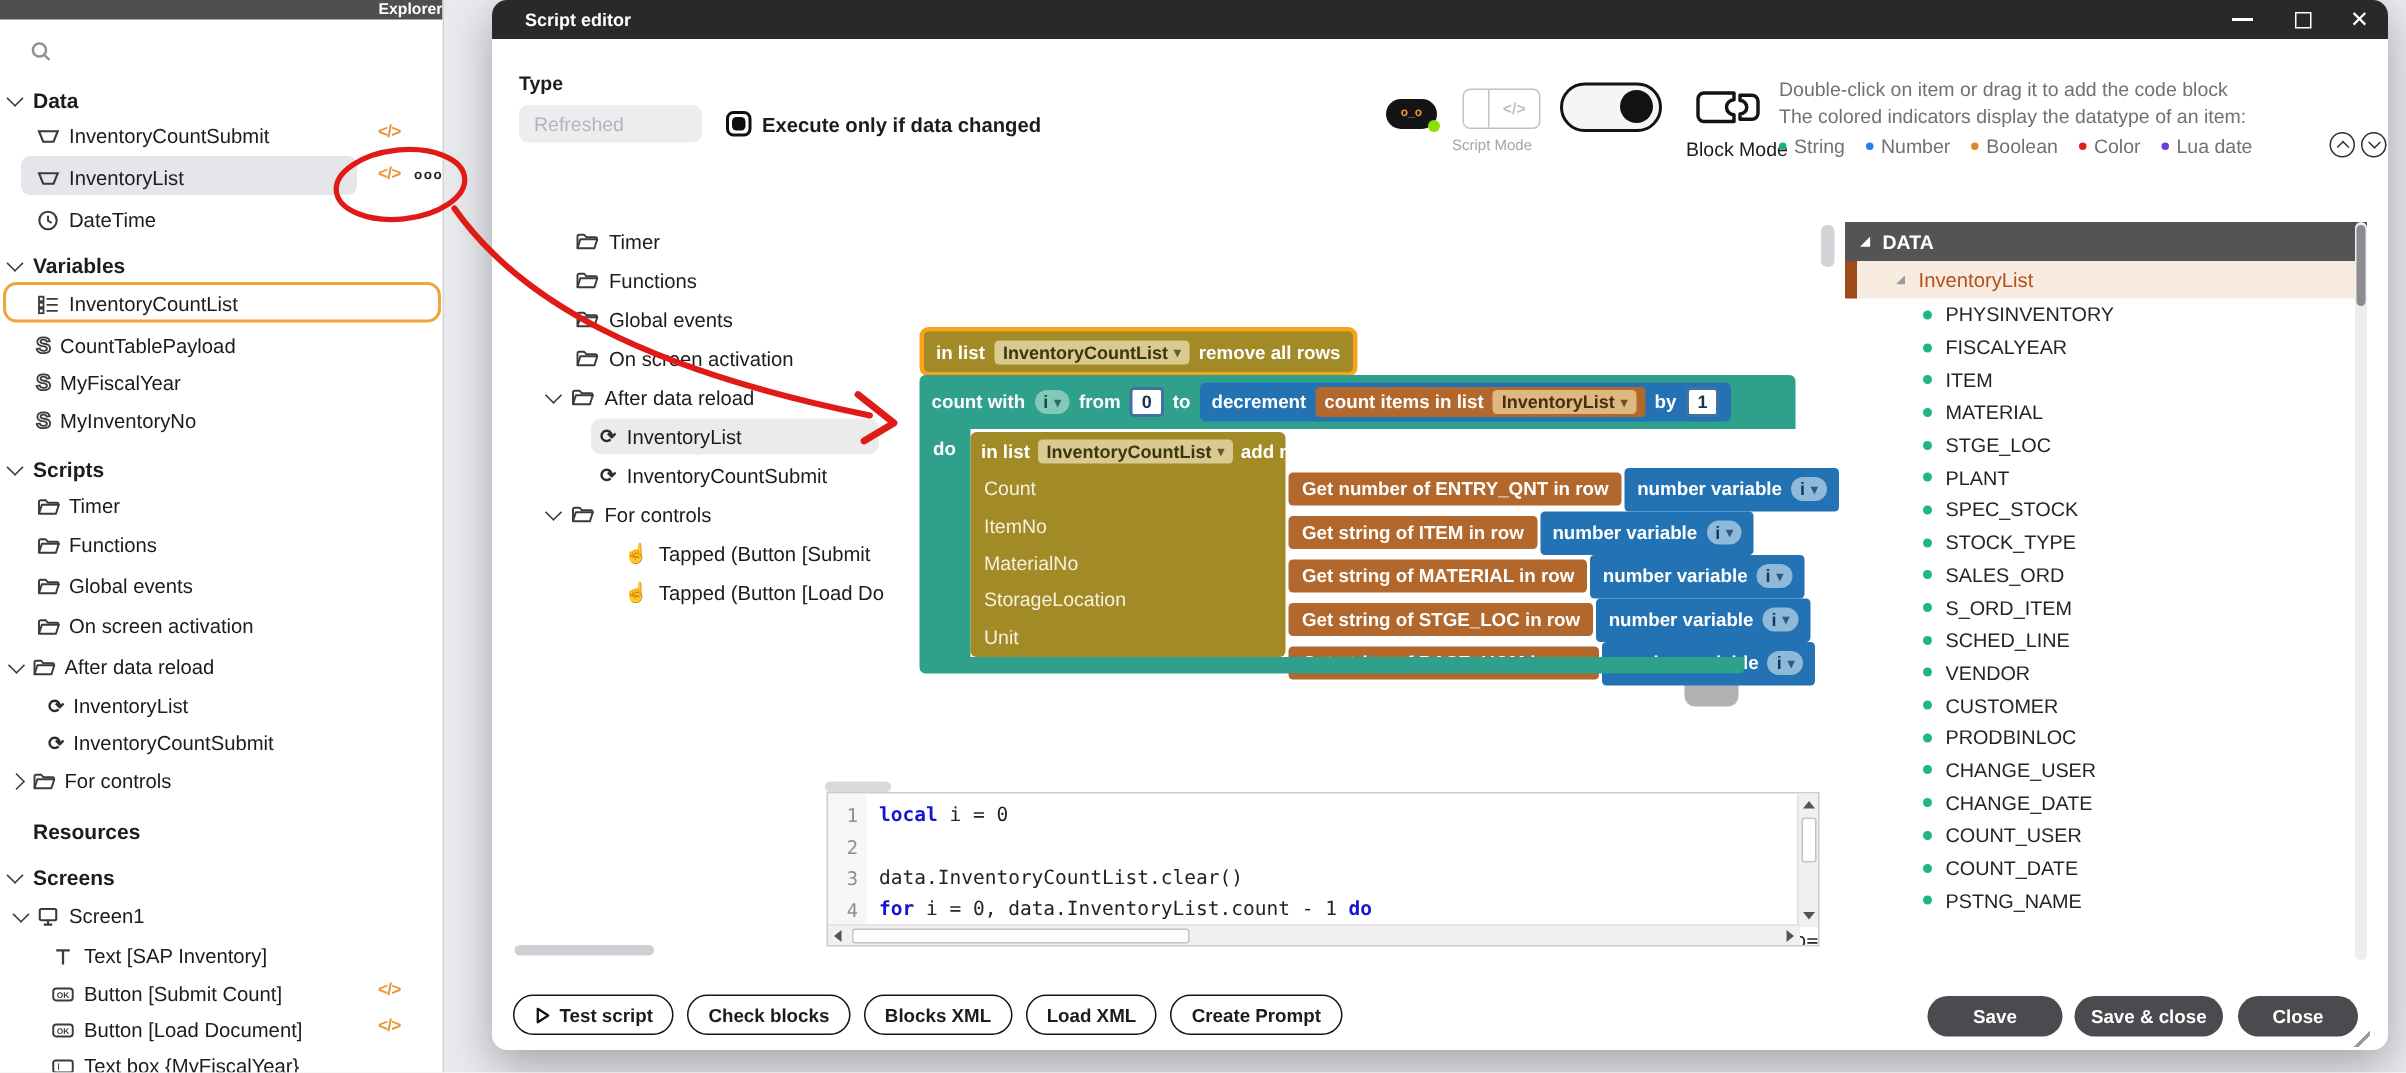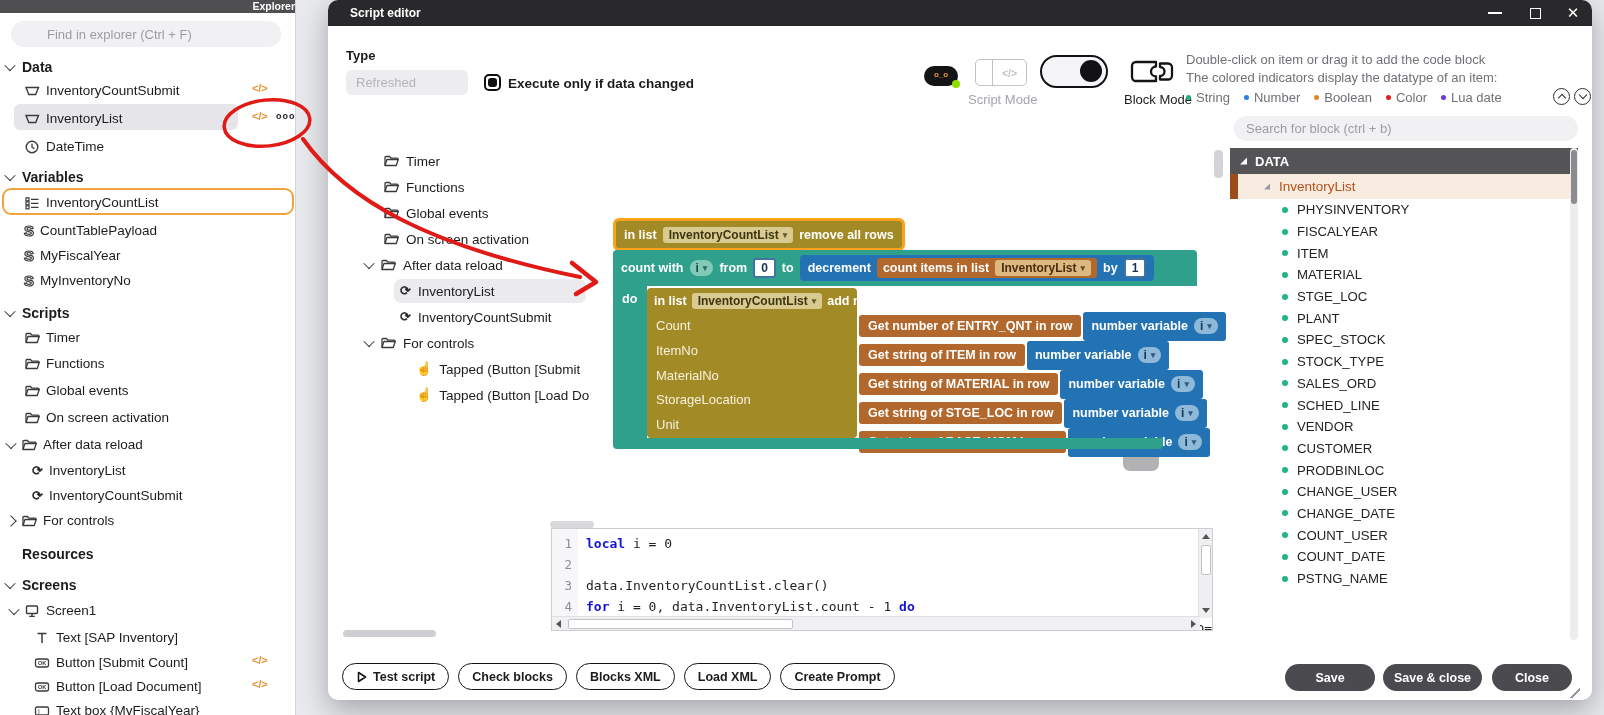--- a/index.html
+++ b/index.html
@@ -38,21 +38,21 @@
   .inp-type { position:absolute; left:18px; top:70px; width:122px; height:25px; background:#ededf0; border:none; border-radius:6px; padding-left:10px; font-size:13px; color:#b4b4ba; }
   .chk { position:absolute; left:156px; top:74px; width:17px; height:17px; border:2px solid #0f0f11; border-radius:5px; }
   .chk i { position:absolute; inset:2px; background:#0f0f11; border-radius:3px; display:block; }
   .chk-lbl { position:absolute; left:180px; top:76px; font-size:13.5px; font-weight:600; }
 
   .robot { position:absolute; left:596px; top:66px; width:34px; height:20px; background:#141416; border-radius:10px; color:#e8953a; font-size:8px; font-weight:700; text-align:center; line-height:18px; }
   .robot i { position:absolute; right:-2px; bottom:-2px; width:8px; height:8px; background:#8ddf00; border-radius:50%; }
   .smode { position:absolute; left:647px; top:59px; width:52px; height:27px; border:1.5px solid #c2c2c6; border-radius:5px; display:flex; }
   .smode .c1 { width:17px; border-right:1.5px solid #c2c2c6; }
   .smode .c2 { flex:1; display:flex; align-items:center; justify-content:center; color:#c2c2c6; font-weight:700; font-size:10.5px; }
-  .smode-lbl { position:absolute; left:640px; top:92px; color:#a5a5ab; font-size:13px; }
+  .smode-lbl { position:absolute; left:640px; top:92px; color:#a5a5ab; font-size:10px; }
   .toggle { position:absolute; left:712px; top:55px; width:68px; height:33px; border:2.5px solid #121214; border-radius:17px; background:#f5f5f7; }
   .toggle i { position:absolute; right:4px; top:3px; width:22px; height:22px; background:#121214; border-radius:50%; display:block; }
   .bmode { position:absolute; left:799px; top:58px; }
   .bmode-lbl { position:absolute; left:796px; top:92px; font-size:13px; color:#1c1c1e; }
   .hint { position:absolute; left:858px; color:#707076; font-size:13px; white-space:nowrap; }
   .legend { position:absolute; left:858px; top:90px; display:flex; gap:14px; align-items:center; }
   .lgi { display:flex; gap:5px; align-items:center; color:#707076; font-size:13px; }
   .lgi i { width:5px; height:5px; border-radius:50%; display:block; }
   .lg0 i{background:#1fae84;} .lg1 i{background:#2b7de9;} .lg2 i{background:#e2862a;} .lg3 i{background:#e01e1e;} .lg4 i{background:#6a3bd6;}
   .cvc { position:absolute; top:88px; width:17px; height:17px; border:1.5px solid #2e2e30; border-radius:50%; }
@@ -181,21 +181,20 @@
         <path d="M9.7 9.7 L13 13" stroke="#8e8e94" stroke-width="1.6"></path>
       </symbol>
   </defs>
 </svg>
 
 <div id="explorer">
   <div class="xp-title">Explorer</div>
   <svg class="mag" width="15" height="15">
       <use href="#i-mag"></use>
     </svg>
-  <input class="xp-search" placeholder="Find in explorer (Ctrl + F)" style="">
 
   <div class="xsel"></div>
   <div class="xvars"></div>
 
   <div class="xrow" style="top:54px;left:6px">
       <span class="cv d gap8"></span>
       <span class="xhead">Data</span>
     </div>
   <div class="xrow" style="top:78px;left:24px">
       <svg class="ic gap6" width="16" height="16">
@@ -394,21 +393,20 @@
         <span>Lua date</span>
       </span>
   </div>
   <div class="cvc up" style="left:1225px">
       <i></i>
     </div>
   <div class="cvc dn" style="left:1246px">
       <i></i>
     </div>
 
-  <input class="blk-search" placeholder="Search for block (ctrl + b)" style="">
 
   <div class="datalist">
     <div class="dl-head">
         <span class="tri-w"></span>
         <span>DATA</span>
       </div>
     <div class="dl-sel">
         <span class="dl-bar"></span>
         <span class="tri-g"></span>
         <span>InventoryList</span>
@@ -441,20 +439,24 @@
         <i></i>
         <span>SPEC_STOCK</span>
       </div>
     <div class="fitem">
         <i></i>
         <span>STOCK_TYPE</span>
       </div>
     <div class="fitem">
         <i></i>
         <span>SALES_ORD</span>
+      </div>
+    <div class="fitem">
+        <i></i>
+        <span>S_ORD_ITEM</span>
       </div>
     <div class="fitem">
         <i></i>
         <span>SCHED_LINE</span>
       </div>
     <div class="fitem">
         <i></i>
         <span>VENDOR</span>
       </div>
     <div class="fitem">

